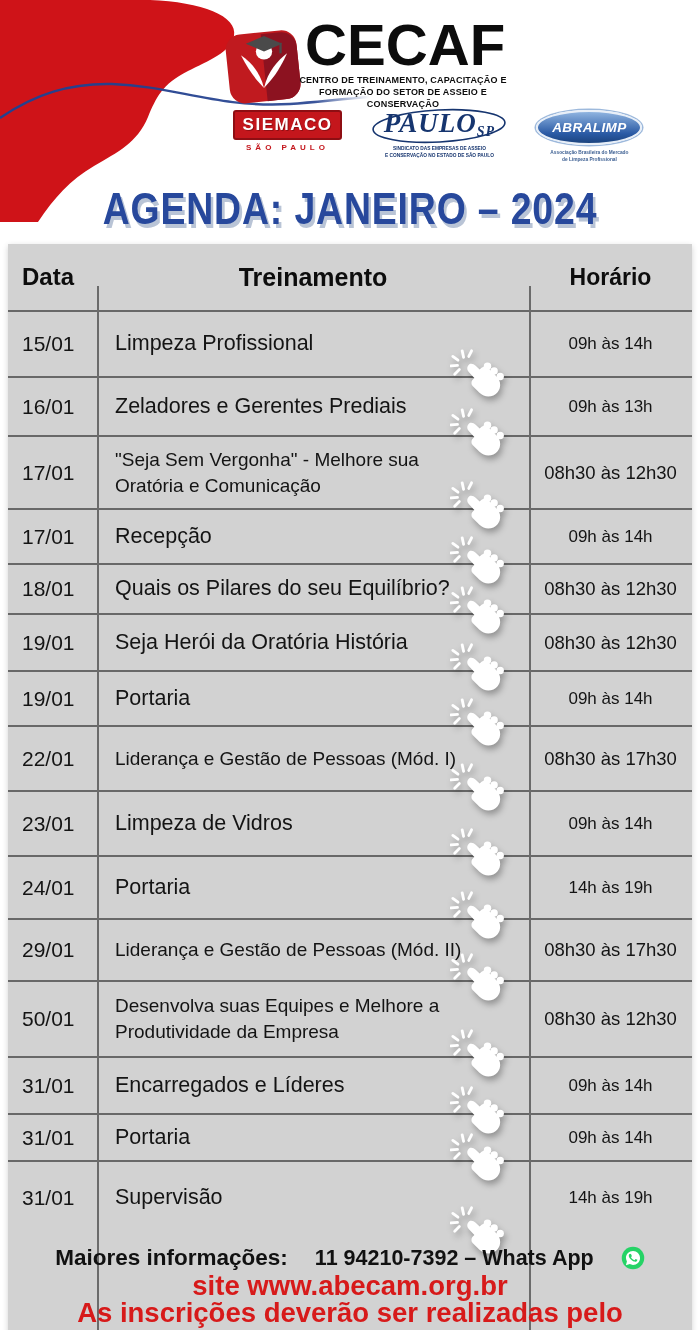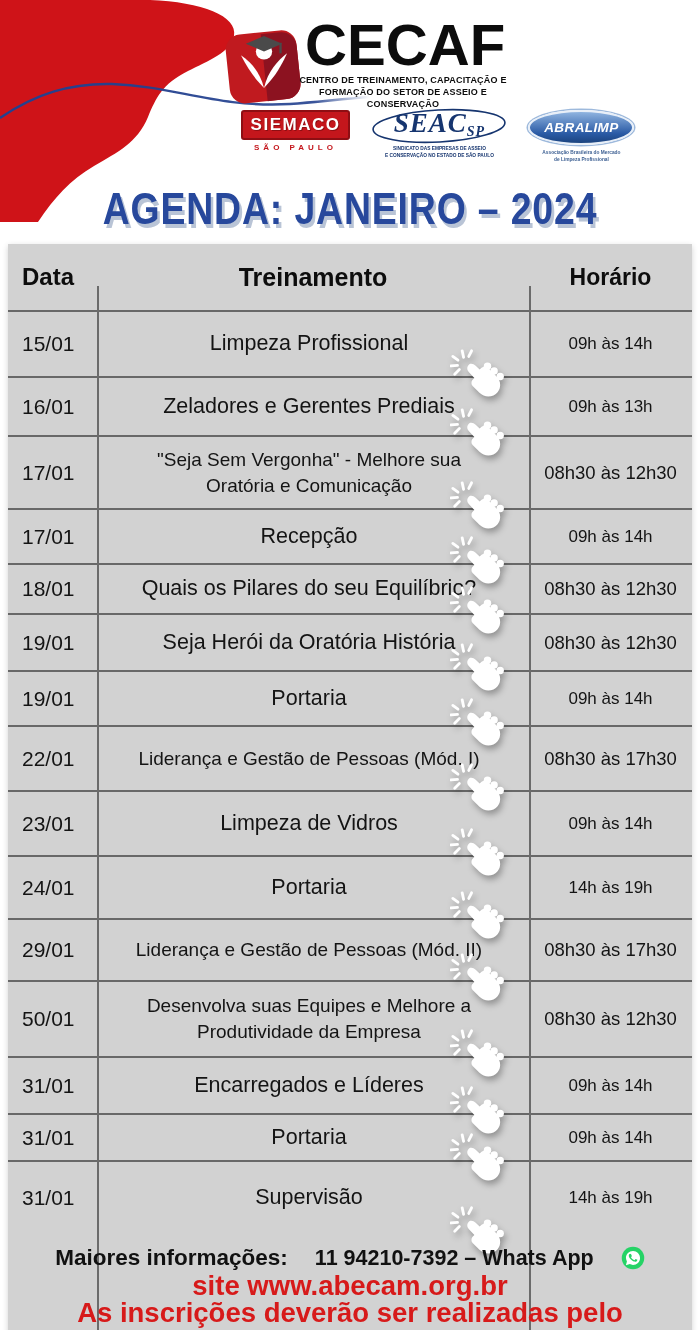--- a/index.html
+++ b/index.html
@@ -12,21 +12,21 @@
 
   
   .cecaf-icon{position:absolute;left:216px;top:12px;width:96px;height:98px;z-index:3;}
   .brand-text{position:absolute;left:298px;top:18px;width:210px;text-align:center;z-index:3;}
   .brand-name{font-size:57px;font-weight:900;letter-spacing:0px;line-height:.95;color:#0c0c0c;
               transform:scaleX(1.02);transform-origin:left;}
   .brand-sub{margin-top:3px;font-size:9px;font-weight:800;line-height:1.3;color:#0c0c0c;letter-spacing:.2px;}
 
   
   .partners{position:absolute;left:205px;top:110px;right:30px;display:flex;justify-content:center;
-            align-items:flex-start;gap:24px;z-index:3;}
+            align-items:flex-start;gap:32px;z-index:3;}
   .partner{text-align:center;}
   .siemaco-name{display:inline-block;background:#c4161c;color:#fff;font-weight:900;font-size:17px;
       letter-spacing:1.5px;padding:3px 8px;border-radius:3px;border:2px solid #8e0e13;
       text-shadow:1px 1px 0 #8e0e13;}
   .siemaco-caption{color:#c4161c;font-size:8px;font-weight:800;letter-spacing:4px;margin-top:3px;}
   .seac{position:relative;color:#16356f;width:130px;}
   .seac-ellipse{position:absolute;left:-4px;top:-4px;}
   .seac-name{font-family:"Liberation Serif","DejaVu Serif",serif;font-size:27px;font-weight:700;
       font-style:italic;letter-spacing:1px;line-height:1;}
   .seac-sp{font-size:14px;vertical-align:-4px;}
@@ -50,21 +50,21 @@
   .vline{position:absolute;width:2px;background:#6b6b6b;top:42px;bottom:6px;z-index:1;}
   .vline1{left:89px;} .vline2{left:521px;}
   .thead{display:grid;grid-template-columns:89px 432px 163px;height:66px;align-items:center;
       font-weight:800;color:#0d0d0d;}
   .th-data{font-size:24px;padding-left:14px;}
   .th-trein{font-size:25px;text-align:center;}
   .th-hor{font-size:23px;text-align:center;}
   .trow{position:relative;display:grid;grid-template-columns:89px 432px 163px;align-items:center;
       border-top:2px solid #686868;}
   .c-date{font-size:21px;padding-left:14px;color:#141414;}
-  .c-trein{font-size:21.5px;padding-left:32px;padding-right:40px;color:#141414;white-space:pre-line;line-height:1.35;text-align:center;}
+  .c-trein{font-size:21.5px;padding-left:18px;padding-right:40px;color:#141414;white-space:pre-line;line-height:1.35;}
   .c-trein.small{font-size:19px;}
   .c-hor{font-size:17px;text-align:center;color:#141414;}
   .c-hor.small{font-size:18.5px;}
   .cursor{position:absolute;right:182px;bottom:-32px;width:60px;height:60px;z-index:5;
       filter:drop-shadow(2px 4px 3px rgba(0,0,0,.30));pointer-events:none;}
 
   
   .info-row{position:absolute;top:1245px;left:0;width:100%;display:flex;justify-content:center;
       align-items:center;gap:27px;z-index:3;}
   .info-label{font-size:22.5px;font-weight:800;color:#111;}
@@ -115,21 +115,21 @@
 
   <div class="partners">
     <div class="partner">
       <div class="siemaco-name">SIEMACO</div>
       <div class="siemaco-caption">SÃO PAULO</div>
     </div>
     <div class="partner seac">
       <svg class="seac-ellipse" width="138" height="46" viewBox="0 0 138 46">
         <ellipse cx="69" cy="20" rx="66" ry="16" fill="none" stroke="#16356f" stroke-width="1.6" transform="rotate(-3 69 20)"></ellipse>
       </svg>
-      <div class="seac-name"><span>SEAC</span><span class="seac-sp">SP</span></div>
+      <div class="seac-name"><span>PAULO</span><span class="seac-sp">SP</span></div>
       <div class="seac-caption">SINDICATO DAS EMPRESAS DE ASSEIO
 E CONSERVAÇÃO NO ESTADO DE SÃO PAULO</div>
     </div>
     <div class="partner">
       <div class="abralimp-badge">ABRALIMP</div>
       <div class="abralimp-caption">Associação Brasileira do Mercado
 de Limpeza Profissional</div>
     </div>
   </div>
 

